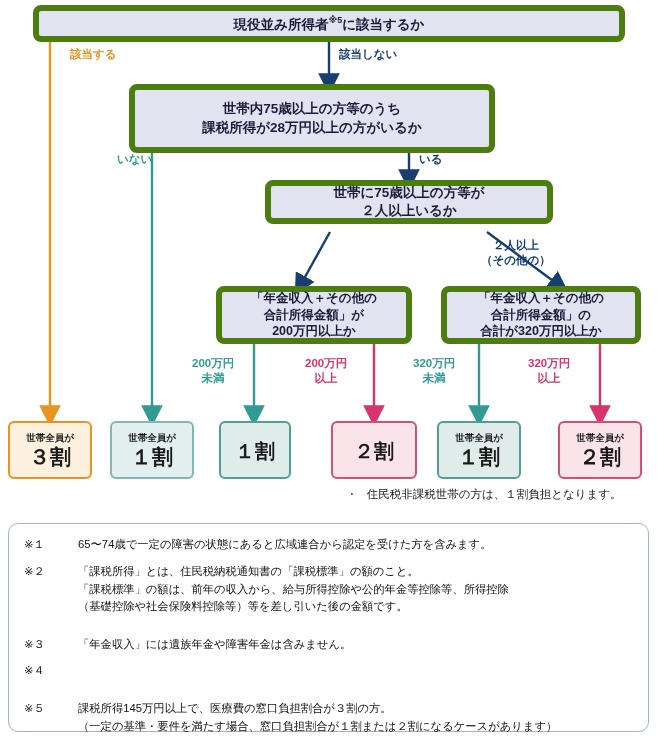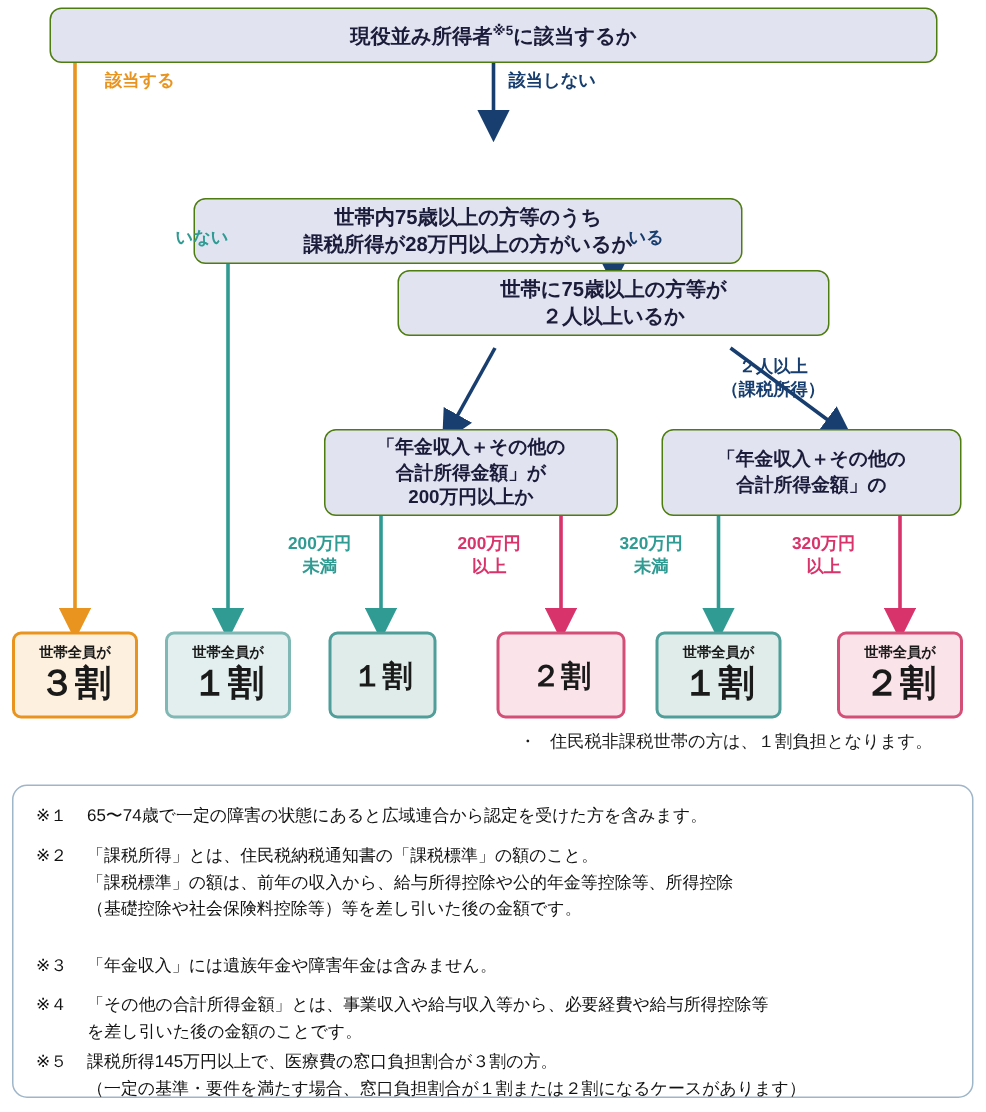--- a/index.html
+++ b/index.html
@@ -17,35 +17,35 @@
     box-sizing:border-box;
     display:flex;
     flex-direction:column;
     align-items:center;
     justify-content:center;
     text-align:center;
     line-height:1.35;
   }
   .q{
     background:#e2e3f0;
-    border:1px solid #4d7c0f;
+    border:6px solid #4d7c0f;
     border-radius:8px;
     font-weight:bold;
     font-size:13.5px;
     color:#1b1b3a;
     padding:4px 6px;
   }
   .q small{font-size:9px;vertical-align:super;font-weight:bold;}
   .result{
     border-radius:6px;
     border:2px solid;
     padding:3px 2px;
   }
   .result .small-label{font-size:9.5px;font-weight:bold;line-height:1.25;}
-  .result .big{font-size:24px;font-weight:bold;line-height:1.1;margin-top:1px;}
+  .result .big{font-size:21px;font-weight:bold;line-height:1.1;margin-top:1px;}
   .r-orange{background:#fdf0de;border-color:#e8941f;color:#1a1a1a;}
   .r-teal{background:#e2efee;border-color:#7fb8b4;color:#1a1a1a;}
   .r-teal2{background:#dfecea;border-color:#4f9e99;color:#1a1a1a;}
   .r-pink{background:#fbe3ea;border-color:#d44f78;color:#1a1a1a;}
   .lbl{
     position:absolute;
     font-size:11.5px;
     font-weight:bold;
     white-space:nowrap;
     line-height:1.3;
@@ -70,21 +70,21 @@
     background:#ffffff;
   }
   .note-row{
     position:absolute;
     display:flex;
     font-size:11.3px;
     line-height:1.55;
     color:#111;
   }
   .note-mark{width:34px;flex:none;font-weight:normal;}
-  .note-text{white-space:pre-line;}
+  .note-text{white-space:pre-line;margin-left:20px;}
 </style>
 </head>
 <body>
 
 <div class="canvas">
 
   <svg class="wires">
     <defs>
       <marker id="ar-navy" markerWidth="9" markerHeight="9" refX="4.5" refY="4.5" orient="auto">
         <path d="M0,0 L9,4.5 L0,9 z" fill="#173e6e"></path>
@@ -120,49 +120,50 @@
 
     <path d="M600,344 L600,416" stroke="#d8336a" stroke-width="2.4" fill="none" marker-end="url(#ar-pink)"></path>
   </svg>
 
   <div class="node q" style="left:33px;top:5px;width:592px;height:37px;">
     <div>
       <span>現役並み所得者</span><small>※5</small><span>に該当するか</span>
     </div>
   </div>
 
-  <div class="node q" style="left:129px;top:84px;width:366px;height:44px;margin-top:48px;">
+  <div class="node q" style="left:129px;top:84px;width:366px;height:69px;">
     <div>世帯内75歳以上の方等のうち</div>
     <div>課税所得が28万円以上の方がいるか</div>
   </div>
 
   <div class="node q" style="left:265px;top:180px;width:288px;height:44px;">
     <div>世帯に75歳以上の方等が</div>
     <div>２人以上いるか</div>
   </div>
 
   <div class="node q" style="left:216px;top:286px;width:196px;height:58px;font-size:12.5px;">
     <div>「年金収入＋その他の</div>
     <div>合計所得金額」が</div>
     <div>200万円以上か</div>
   </div>
 
   <div class="node q" style="left:441px;top:286px;width:200px;height:58px;font-size:12.5px;">
     <div>「年金収入＋その他の</div>
     <div>合計所得金額」の</div>
+    <div>合計が320万円以上か</div>
   </div>
 
   <div class="lbl c-orange" style="left:60px;top:47px;">該当する</div>
   <div class="lbl c-navy" style="left:339px;top:47px;">該当しない</div>
   <div class="lbl c-teal" style="left:117px;top:152px;">いない</div>
   <div class="lbl c-navy" style="left:419px;top:152px;">いる</div>
 
   <div class="lbl c-navy center" style="left:481px;top:238px;">
     <div>２人以上</div>
-    <div>（課税所得）</div>
+    <div>（その他の）</div>
   </div>
 
   <div class="lbl c-teal center" style="left:192px;top:356px;">
     <div>200万円</div>
     <div>未満</div>
   </div>
   <div class="lbl c-pink center" style="left:305px;top:356px;">
     <div>200万円</div>
     <div>以上</div>
   </div>
@@ -222,22 +223,20 @@
 （基礎控除や社会保険料控除等）等を差し引いた後の金額です。</div>
   </div>
 
   <div class="note-row" style="left:24px;top:636px;width:610px;">
     <div class="note-mark">※３</div>
     <div class="note-text">「年金収入」には遺族年金や障害年金は含みません。</div>
   </div>
 
   <div class="note-row" style="left:24px;top:662px;width:610px;">
     <div class="note-mark">※４</div>
-    <div class="note-text">「その他の合計所得金額」とは、事業収入や給与収入等から、必要経費や給与所得控除等
-を差し引いた後の金額のことです。</div>
   </div>
 
   <div class="note-row" style="left:24px;top:700px;width:620px;">
     <div class="note-mark">※５</div>
     <div class="note-text">課税所得145万円以上で、医療費の窓口負担割合が３割の方。
 （一定の基準・要件を満たす場合、窓口負担割合が１割または２割になるケースがあります）</div>
   </div>
 
 </div>
 

